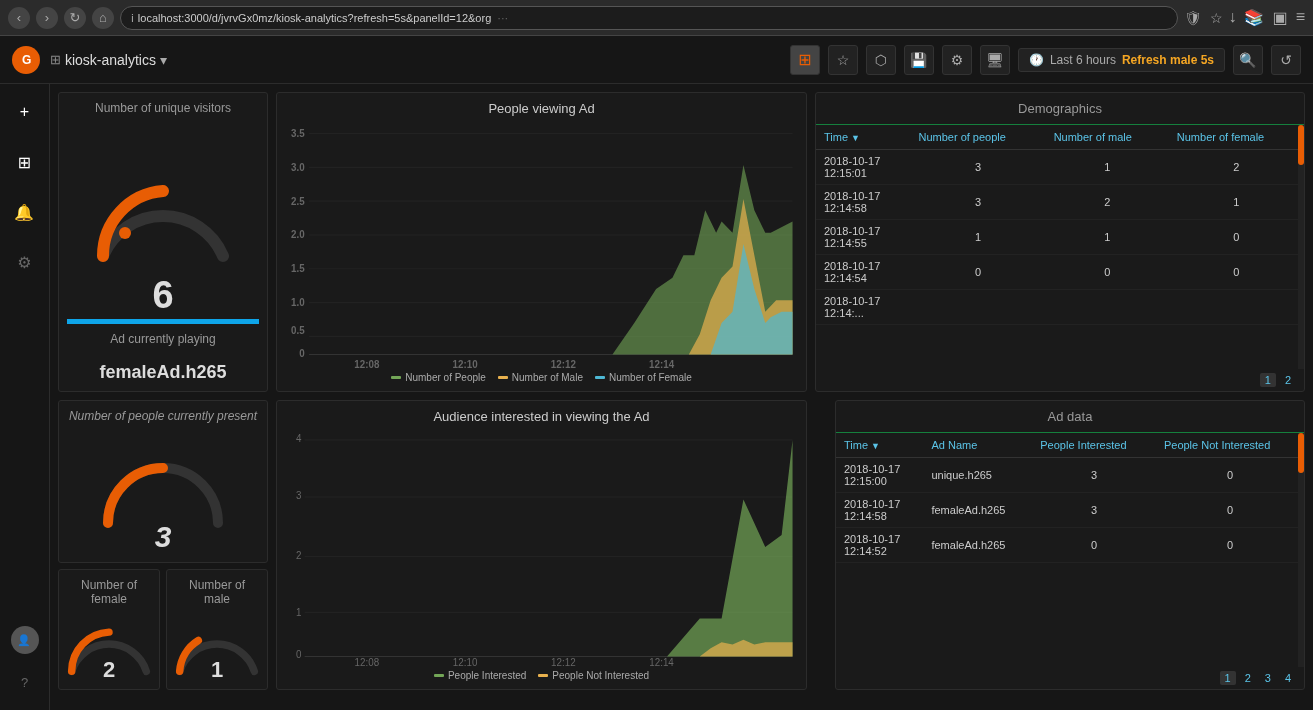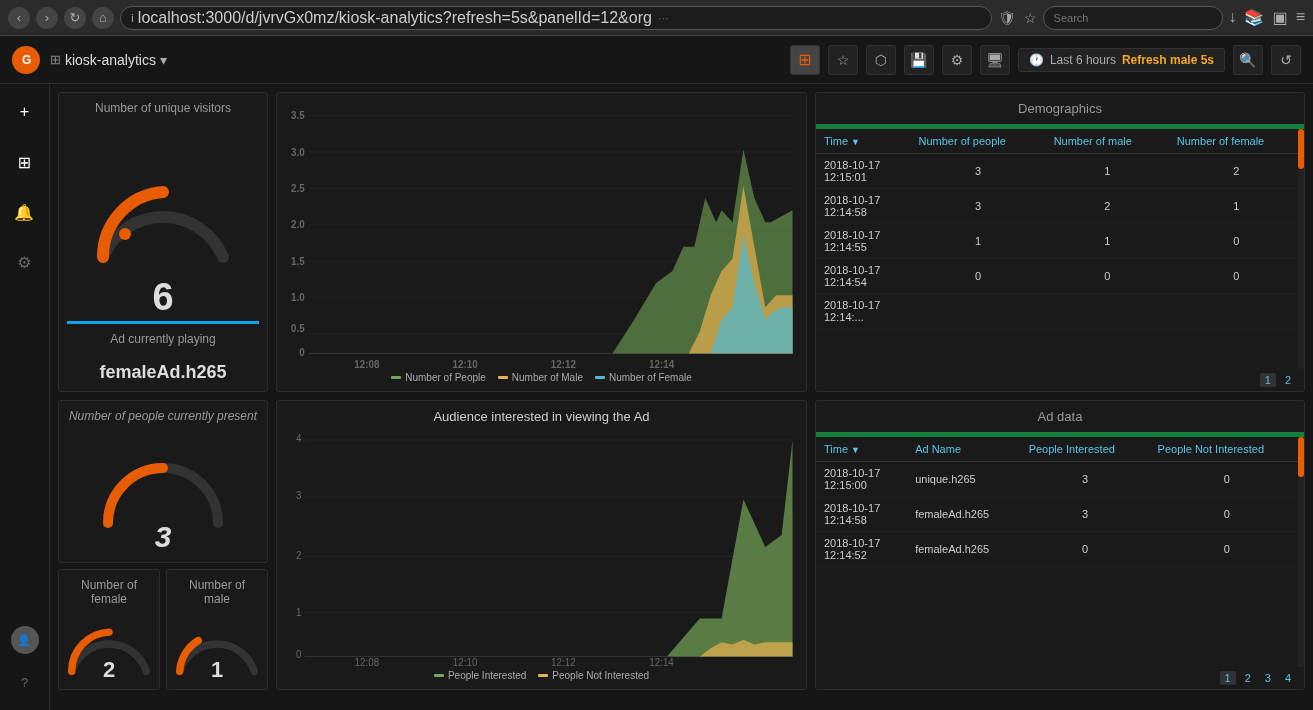--- a/index.html
+++ b/index.html
@@ -165,29 +165,29 @@
 
     
     .legend { display: flex; gap: 12px; justify-content: center; margin-top: 4px; flex-wrap: wrap; }
     .legend-item { display: flex; align-items: center; gap: 4px; font-size: 10px; color: #aaa; }
     .legend-dot { width: 10px; height: 3px; border-radius: 1px; }
 
     
     .panel-people-viewing { grid-column: 2; grid-row: 1; }
     .panel-demographics { grid-column: 3; grid-row: 1; padding: 0; }
     .panel-audience { grid-column: 2; grid-row: 2; }
-    .panel-ad-data { grid-column: 3; grid-row: 2; padding: 0; }
+    .panel-ad-data { grid-column: 3; grid-row: 2; padding: 0; margin-left: 20px; }
 
     
     .data-panel-inner {
       display: flex; flex-direction: column; height: 100%;
     }
     .data-panel-title {
       color: #999; font-size: 13px; text-align: center;
-      padding: 8px; border-bottom: 5px solid #15803d;
+      padding: 8px; border-bottom: 1px solid #15803d;
       flex-shrink: 0;
     }
     .data-panel-scroll { flex: 1; overflow: hidden; position: relative; }
     .data-panel-table { width: 100%; border-collapse: collapse; font-size: 11px; }
     .data-panel-table th {
       color: #5bc4e8; padding: 6px 8px; border-bottom: 1px solid #333;
       text-align: left; font-weight: normal; position: sticky; top: 0;
       background: #1a1a1a;
     }
     .data-panel-table td { padding: 5px 8px; border-bottom: 1px solid #222; color: #ccc; }
@@ -196,28 +196,27 @@
 </head>
 <body>
 
 <div class="browser-bar">
   <button class="browser-nav-btn">‹</button>
   <button class="browser-nav-btn">›</button>
   <button class="browser-nav-btn">↻</button>
   <button class="browser-nav-btn">⌂</button>
   <div class="browser-url-bar">
     <span style="color:#aaa;margin-right:4px;">ℹ</span>
-    <span style="color:#ccc;font-size:16px;overflow:hidden;white-space:nowrap;text-overflow:ellipsis;">localhost:3000/d/jvrvGx0mz/kiosk-analytics?refresh=5s&amp;panelId=12&amp;org</span>
+    <span style="color:#ccc;font-size:11px;overflow:hidden;white-space:nowrap;text-overflow:ellipsis;">localhost:3000/d/jvrvGx0mz/kiosk-analytics?refresh=5s&amp;panelId=12&amp;org</span>
     <span style="color:#666;margin-left:6px;">···</span>
   </div>
   <div class="browser-icons">
     <span>🛡</span>
     <span>☆</span>
   </div>
-  <input class="browser-search" type="text" placeholder="Search" style="">
   <div class="browser-icons">
     <span style="font-size:16px;">↓</span>
     <span style="font-size:16px;">📚</span>
     <span style="font-size:16px;">▣</span>
     <span style="font-size:16px;">≡</span>
   </div>
 </div>
 
 <div class="grafana-toolbar">
   <div class="grafana-logo">
@@ -271,27 +270,28 @@
 
           <path d="M 20 85 A 65 65 0 0 1 140 85" fill="none" stroke="#333" stroke-width="12" stroke-linecap="round"></path>
 
           <path d="M 20 85 A 65 65 0 0 1 80 20" fill="none" stroke="#e85d04" stroke-width="12" stroke-linecap="round"></path>
 
           <circle cx="42" cy="62" r="6" fill="#e85d04"></circle>
         </svg>
         <div style="position:absolute;bottom:2px;left:50%;transform:translateX(-50%);font-size:38px;color:#ddd;font-weight:bold;">6</div>
       </div>
 
-      <div style="border-top:3px solid #0ea5e9;padding-top:8px;text-align:center;">
+      <div style="border-top:5px solid #0ea5e9;padding-top:8px;text-align:center;">
         <div class="panel-title">Ad currently playing</div>
         <div style="font-size:18px;color:#ddd;font-weight:bold;margin-top:16px;">femaleAd.h265</div>
       </div>
     </div>
 
     <div class="panel panel-people-viewing">
+      <div class="chart-title">People viewing Ad</div>
       <div style="flex:1;position:relative;width:100%;font-weight:bold;">
         <svg width="100%" height="100%" viewBox="0 0 470 220" preserveAspectRatio="none">
 
           <text x="18" y="15" fill="#666" font-size="9" text-anchor="end">3.5</text>
           <text x="18" y="45" fill="#666" font-size="9" text-anchor="end">3.0</text>
           <text x="18" y="75" fill="#666" font-size="9" text-anchor="end">2.5</text>
           <text x="18" y="105" fill="#666" font-size="9" text-anchor="end">2.0</text>
           <text x="18" y="135" fill="#666" font-size="9" text-anchor="end">1.5</text>
           <text x="18" y="165" fill="#666" font-size="9" text-anchor="end">1.0</text>
           <text x="18" y="190" fill="#666" font-size="9" text-anchor="end">0.5</text>

